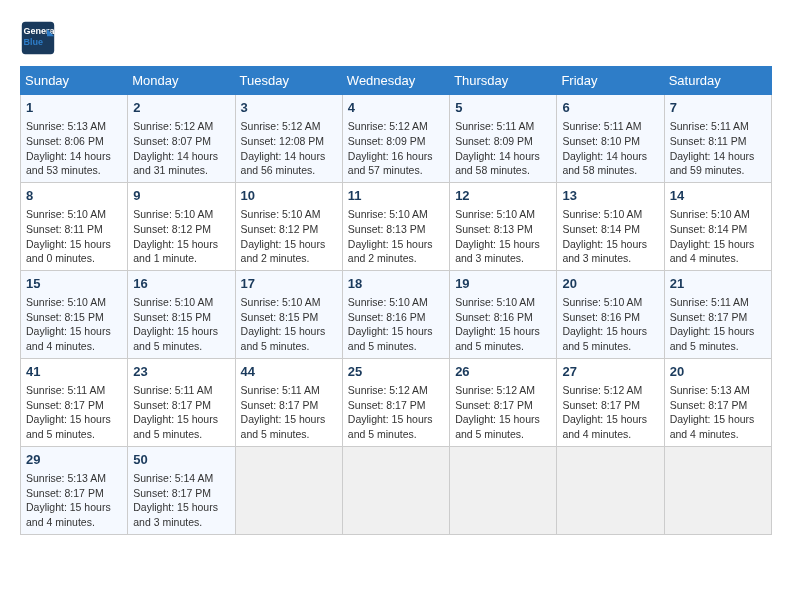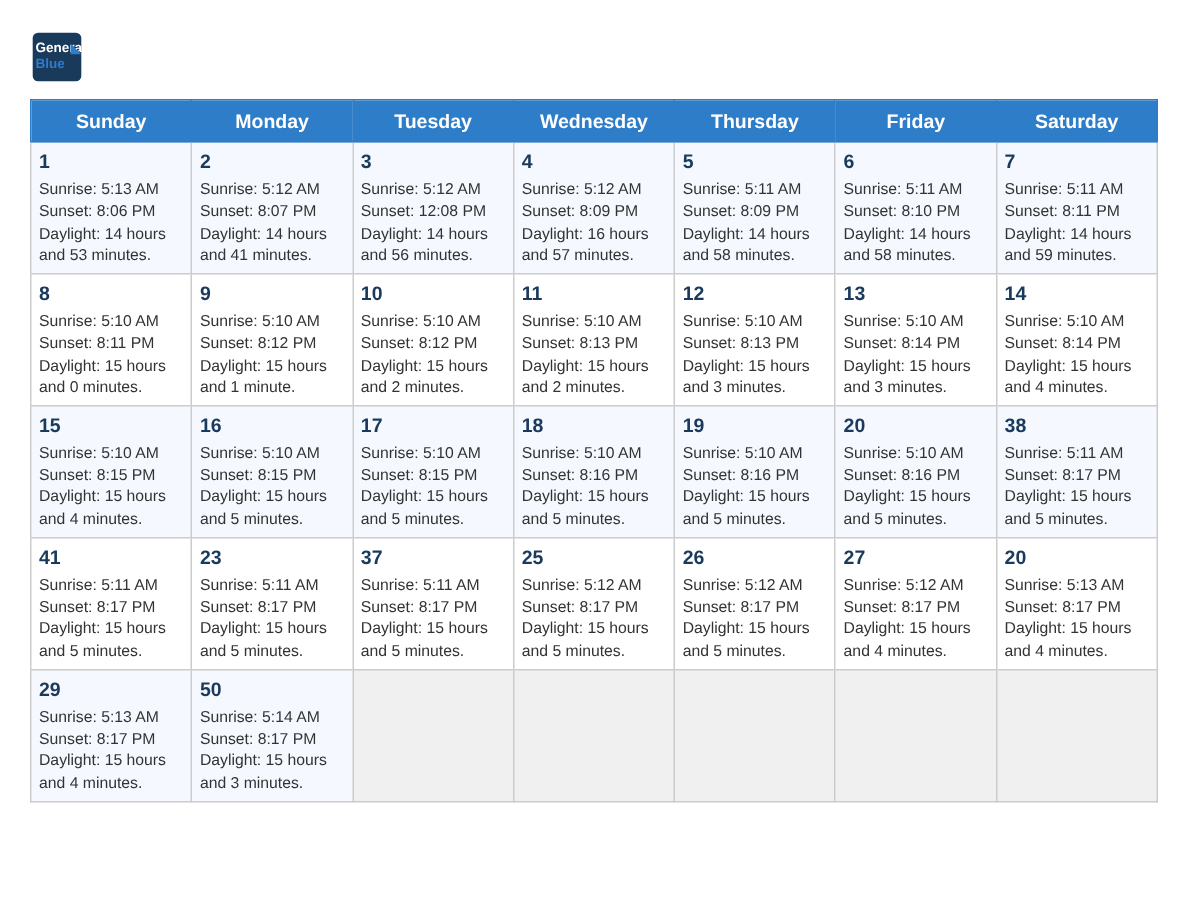--- a/index.html
+++ b/index.html
@@ -39,23 +39,23 @@
     }
     .calendar-table {
       width: 100%;
       border-collapse: collapse;
       font-size: 11px;
     }
     .calendar-table thead tr th {
       background-color: #2e7dc8;
       color: #fff;
       padding: 6px 4px;
-      text-align: center;
+      text-align: left;
       font-size: 13px;
-      font-weight: bold;
+      font-weight: normal;
       border: 1px solid #2e7dc8;
     }
     .calendar-table tbody tr td {
       vertical-align: top;
       padding: 4px 5px;
       border: 1px solid #ccc;
       height: 85px;
       width: calc(100% / 7);
       color: #333;
       font-size: 10.5px;
@@ -117,21 +117,21 @@
         <td>
           <span class="day-number">1</span>
           <div>Sunrise: 5:13 AM</div>
           <div>Sunset: 8:06 PM</div>
           <div>Daylight: 14 hours and 53 minutes.</div>
         </td>
         <td>
           <span class="day-number">2</span>
           <div>Sunrise: 5:12 AM</div>
           <div>Sunset: 8:07 PM</div>
-          <div>Daylight: 14 hours and 41 minutes.</div>
+          <div>Daylight: 14 hours and 31 minutes.</div>
         </td>
         <td>
           <span class="day-number">3</span>
           <div>Sunrise: 5:12 AM</div>
           <div>Sunset: 12:08 PM</div>
           <div>Daylight: 14 hours and 56 minutes.</div>
         </td>
         <td>
           <span class="day-number">4</span>
           <div>Sunrise: 5:12 AM</div>
@@ -232,41 +232,41 @@
           <div>Sunset: 8:16 PM</div>
           <div>Daylight: 15 hours and 5 minutes.</div>
         </td>
         <td>
           <span class="day-number">20</span>
           <div>Sunrise: 5:10 AM</div>
           <div>Sunset: 8:16 PM</div>
           <div>Daylight: 15 hours and 5 minutes.</div>
         </td>
         <td>
-          <span class="day-number">38</span>
+          <span class="day-number">21</span>
           <div>Sunrise: 5:11 AM</div>
           <div>Sunset: 8:17 PM</div>
           <div>Daylight: 15 hours and 5 minutes.</div>
         </td>
       </tr>
       <tr>
         <td>
           <span class="day-number">41</span>
           <div>Sunrise: 5:11 AM</div>
           <div>Sunset: 8:17 PM</div>
           <div>Daylight: 15 hours and 5 minutes.</div>
         </td>
         <td>
           <span class="day-number">23</span>
           <div>Sunrise: 5:11 AM</div>
           <div>Sunset: 8:17 PM</div>
           <div>Daylight: 15 hours and 5 minutes.</div>
         </td>
         <td>
-          <span class="day-number">37</span>
+          <span class="day-number">44</span>
           <div>Sunrise: 5:11 AM</div>
           <div>Sunset: 8:17 PM</div>
           <div>Daylight: 15 hours and 5 minutes.</div>
         </td>
         <td>
           <span class="day-number">25</span>
           <div>Sunrise: 5:12 AM</div>
           <div>Sunset: 8:17 PM</div>
           <div>Daylight: 15 hours and 5 minutes.</div>
         </td>

